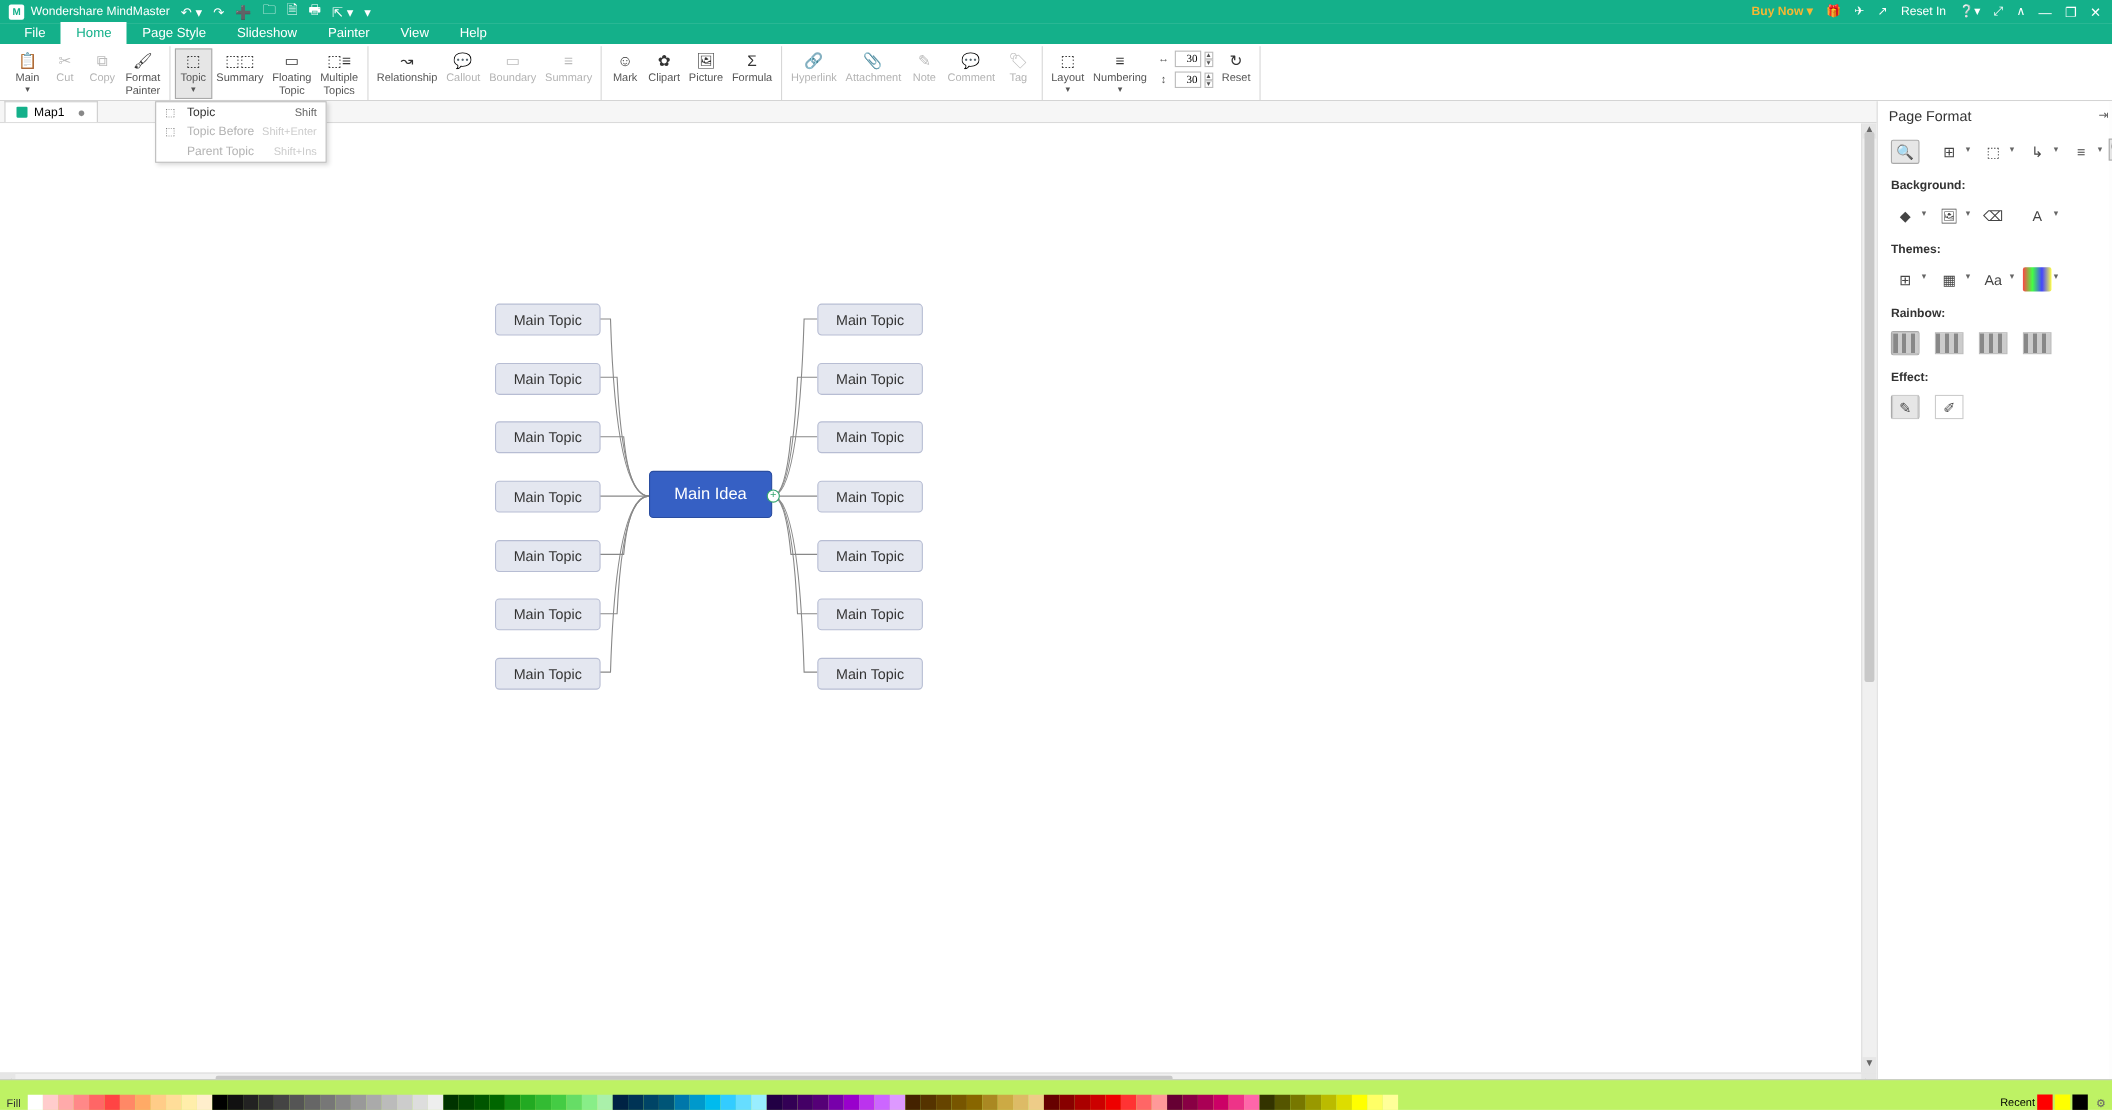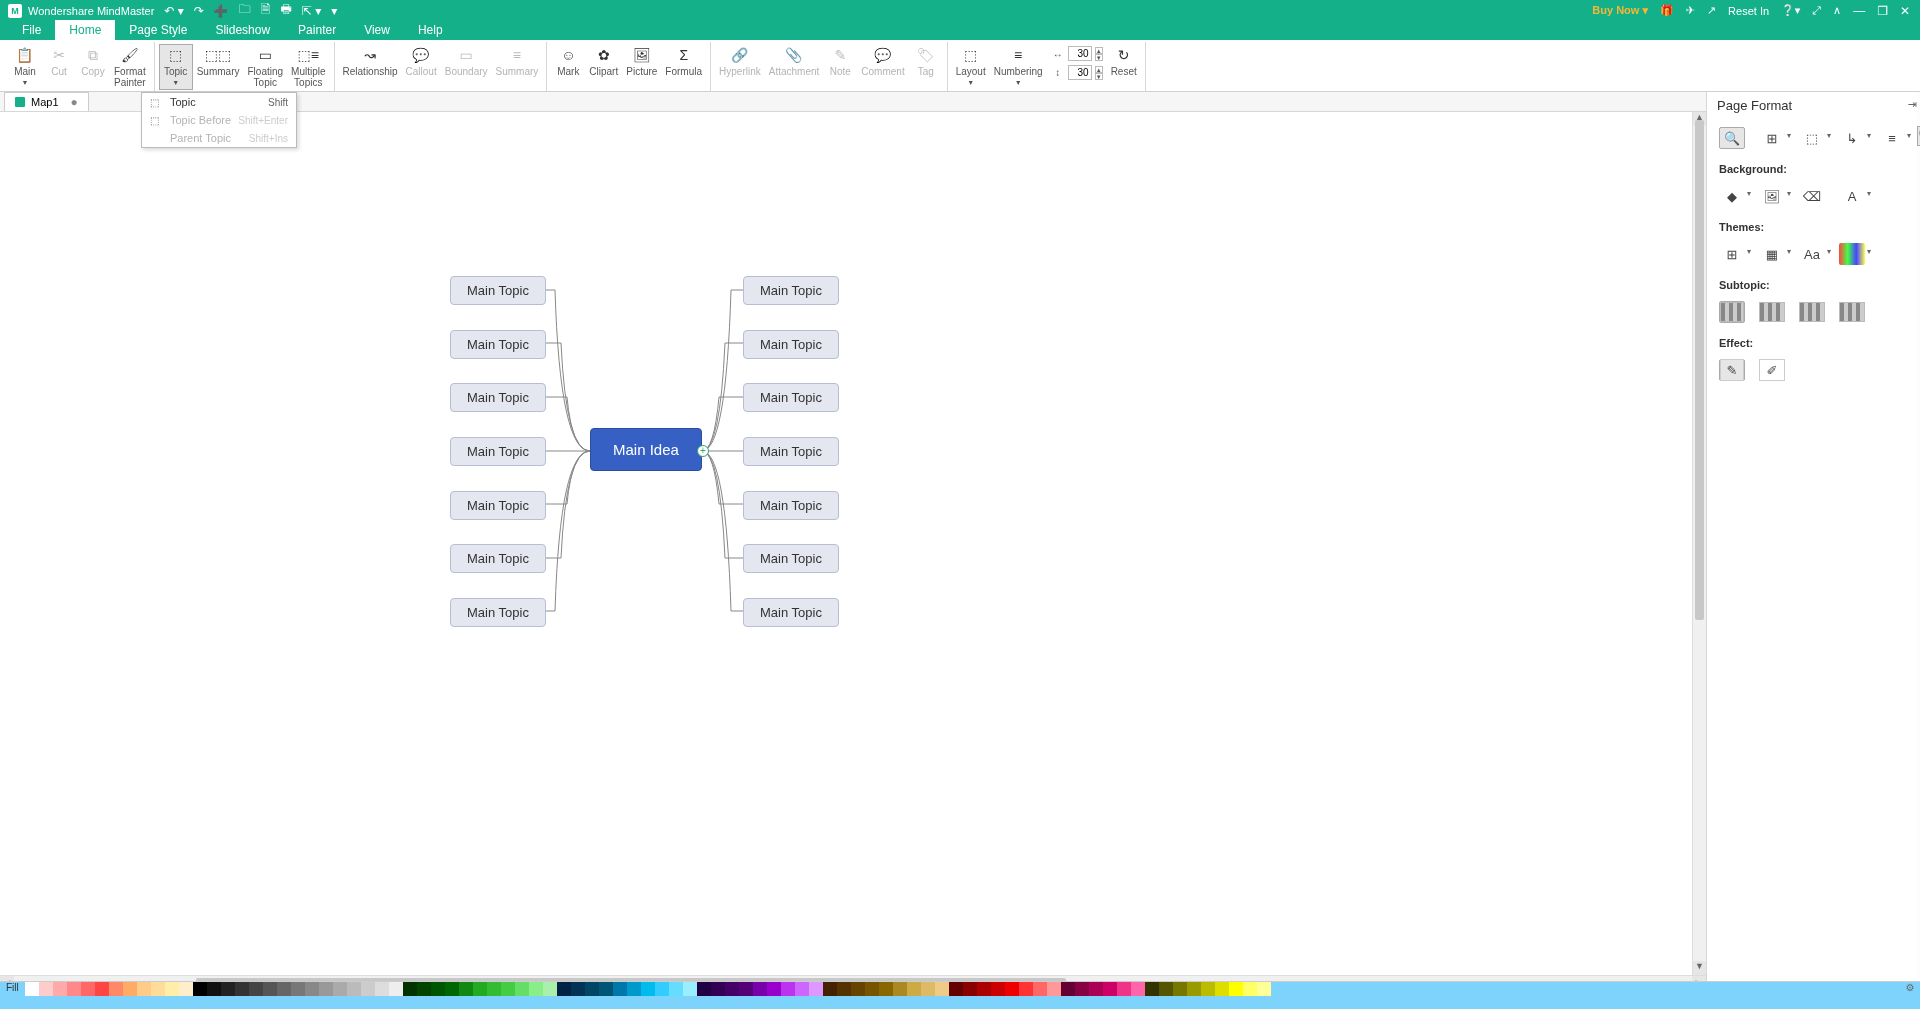--- a/index.html
+++ b/index.html
@@ -25,21 +25,21 @@
 .rbtn { display: flex; flex-direction: column; align-items: center; justify-content: flex-start; min-width: 34px; padding: 2px 4px; cursor: pointer; color: #555; text-align: center; line-height: 11px; }
 .rbtn.big { min-width: 40px; }
 .rbtn.disabled { color: #b3b3b3; }
 .rbtn.active { background: #e6e6e6; border: 1px solid #aaa; padding: 1px 3px; }
 .rbtn .ico { width: 18px; height: 18px; margin-bottom: 2px; display: flex; align-items: center; justify-content: center; font-size: 14px; color: #333; }
 .rbtn.disabled .ico { color: #bbb; }
 
 .spinnerwrap { display: flex; flex-direction: column; gap: 4px; padding: 2px 4px; }
 .spinrow { display: flex; align-items: center; gap: 3px; font-size: 10px; }
 .spinrow .sico { width: 14px; text-align: center; }
-.spinrow input { width: 24px; height: 15px; font-size: 10px; border: 1px solid #bbb; text-align: right; padding-right: 2px; }
+.spinrow input { width: 24px; height: 15px; font-size: 10px; border: 1px solid #bbb; text-align: right; padding-right: 2px; font-family: Liberation Serif, serif; }
 .spinrow .spbtns { display: flex; flex-direction: column; }
 .spinrow .spbtns span { width: 8px; height: 7px; font-size: 6px; line-height: 6px; border: 1px solid #bbb; text-align: center; cursor: pointer; }
 
 
 .doctab { height: 20px; background: #f6f6f6; border-bottom: 1px solid #d7d7d7; display: flex; align-items: center; padding-left: 4px; font-size: 11px; }
 .doctab .dtab { display: flex; align-items: center; gap: 6px; padding: 2px 10px; background: #fff; border: 1px solid #ccc; border-bottom: none; }
 .doctab .dico { width: 10px; height: 10px; background: #14b08a; border-radius: 1px; }
 .doctab .dclose { color: #888; font-size: 12px; margin-left: 6px; cursor: pointer; }
 
 
@@ -79,21 +79,21 @@
 .panel-collapse { position: absolute; right: 3px; top: 6px; font-size: 11px; color: #666; cursor: pointer; }
 .prow { display: flex; gap: 14px; padding: 6px 4px 10px; }
 .prow .pbtn { width: 26px; height: 22px; display: flex; align-items: center; justify-content: center; font-size: 13px; color: #444; cursor: pointer; position: relative; border-radius: 2px; }
 .prow .pbtn.sel { background: #e6e6e6; border: 1px solid #aaa; }
 .prow .pbtn .dd { position: absolute; right: -6px; top: 4px; font-size: 8px; color: #666; }
 .plabel { font-weight: bold; padding: 4px 4px 4px; font-size: 11px; }
 .rainbow-box { width: 26px; height: 20px; border: 1px solid #bbb; background: repeating-linear-gradient(90deg,#888 0 4px,#ccc 4px 8px); }
 .effect-box { width: 28px; height: 22px; border: 1px solid #ccc; display:flex; align-items:center; justify-content:center; }
 
 
-.colorbar { position: absolute; left: 0; right: 0; bottom: 0; height: 28px; background: #7dd3fc; border-top: 1px solid #ccc; display: flex; align-items: flex-start; font-size: 10px; }
+.colorbar { position: absolute; left: 0; right: 0; bottom: 0; height: 28px; background: #bef264; border-top: 1px solid #ccc; display: flex; align-items: flex-end; font-size: 10px; }
 .colorbar .fill { padding: 0 6px; color: #333; }
 .swatches { display: flex; height: 14px; flex: 1; overflow: hidden; }
 .swatches span { width: 14px; height: 14px; flex: none; }
 .colorbar .recent { display: flex; align-items: center; gap: 2px; padding: 0 6px; margin-top: 29px; }
 .colorbar .recent span.sw { width: 14px; height: 14px; }
 .colorbar .gear { width: 16px; text-align: center; color: #666; cursor: pointer; padding-right: 4px; }
 
 svg.lines { position: absolute; left: 0; top: 0; pointer-events: none; }
 </style>
 </head>
@@ -372,21 +372,21 @@
     </div>
 
     <div class="plabel">Themes:</div>
     <div class="prow">
       <div class="pbtn">⊞<span class="dd">▾</span></div>
       <div class="pbtn">▦<span class="dd">▾</span></div>
       <div class="pbtn">Aa<span class="dd">▾</span></div>
       <div class="pbtn" style="background:linear-gradient(90deg,#f44,#4f4,#44f,#ff4);">&nbsp;<span class="dd">▾</span></div>
     </div>
 
-    <div class="plabel">Subtopic:</div>
+    <div class="plabel">Rainbow:</div>
     <div class="prow">
       <div class="pbtn sel">
           <div class="rainbow-box"></div>
         </div>
       <div class="pbtn">
           <div class="rainbow-box"></div>
         </div>
       <div class="pbtn">
           <div class="rainbow-box"></div>
         </div>

